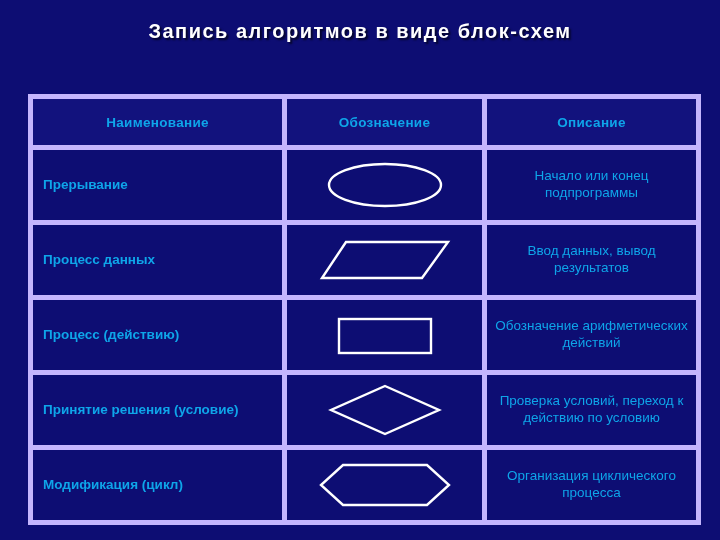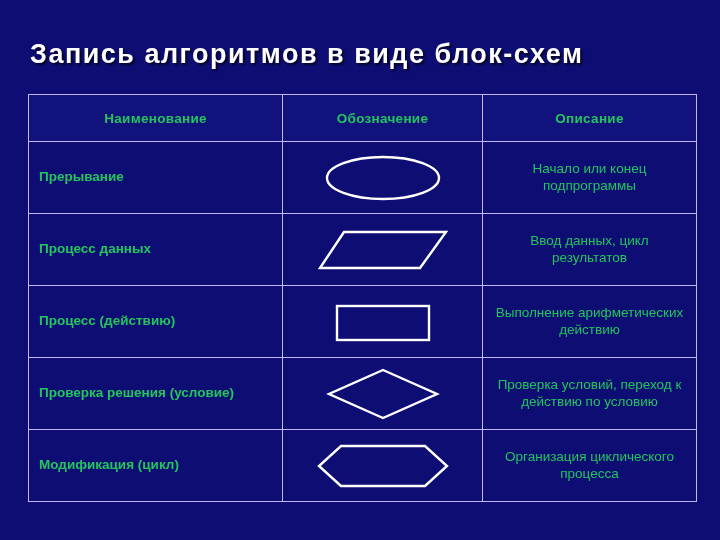--- a/index.html
+++ b/index.html
@@ -17,43 +17,43 @@
   .slide {
     position: absolute;
     inset: 0;
     background: #0d0d73;
   }
   .title {
     position: absolute;
     top: 20px;
     left: 30px;
     width: 660px;
+    text-align: center;
     color: #ffffff;
-    font-size: 27px;
+    font-size: 20px;
     font-weight: bold;
     letter-spacing: 1.5px;
     line-height: 1.12;
     text-shadow: 2px 2px 2px rgba(0,0,0,0.65);
     font-family: "Liberation Sans", sans-serif;
-    margin-top: 19px;
   }
   .table-wrap {
     position: absolute;
     top: 94px;
     left: 28px;
     width: 668px;
   }
   table.flow {
     border-collapse: collapse;
     width: 668px;
     table-layout: fixed;
   }
   table.flow th, table.flow td {
-    border: 1px solid #c4b5fd;
-    color: #22c55e;
+    border: 5px solid #c4b5fd;
+    color: #0ea5e9;
     vertical-align: middle;
   }
   table.flow th {
     background: #12127d;
     font-size: 13.5px;
     font-weight: bold;
     height: 44px;
     text-align: center;
     letter-spacing: 0.3px;
   }
@@ -125,37 +125,37 @@
 
         <tr class="body-row">
           <td class="name">Процесс данных</td>
           <td class="shape">
             <div class="shapebox">
               <svg width="134" height="56" viewBox="0 0 134 56" aria-hidden="true">
                 <polygon class="st" points="28,10 130,10 104,46 4,46"></polygon>
               </svg>
             </div>
           </td>
-          <td class="desc">Ввод данных, цикл результатов</td>
+          <td class="desc">Ввод данных, вывод результатов</td>
         </tr>
 
         <tr class="body-row">
           <td class="name">Процесс (действию)</td>
           <td class="shape">
             <div class="shapebox">
               <svg width="120" height="56" viewBox="0 0 120 56" aria-hidden="true">
                 <rect class="st" x="14" y="12" width="92" height="34"></rect>
               </svg>
             </div>
           </td>
-          <td class="desc">Выполнение арифметических действию</td>
+          <td class="desc">Обозначение арифметических действий</td>
         </tr>
 
         <tr class="body-row">
-          <td class="name">Проверка решения (условие)</td>
+          <td class="name">Принятие решения (условие)</td>
           <td class="shape">
             <div class="shapebox">
               <svg width="120" height="60" viewBox="0 0 120 60" aria-hidden="true">
                 <polygon class="st" points="60,6 114,30 60,54 6,30"></polygon>
               </svg>
             </div>
           </td>
           <td class="desc">Проверка условий, переход к действию по условию</td>
         </tr>
 

